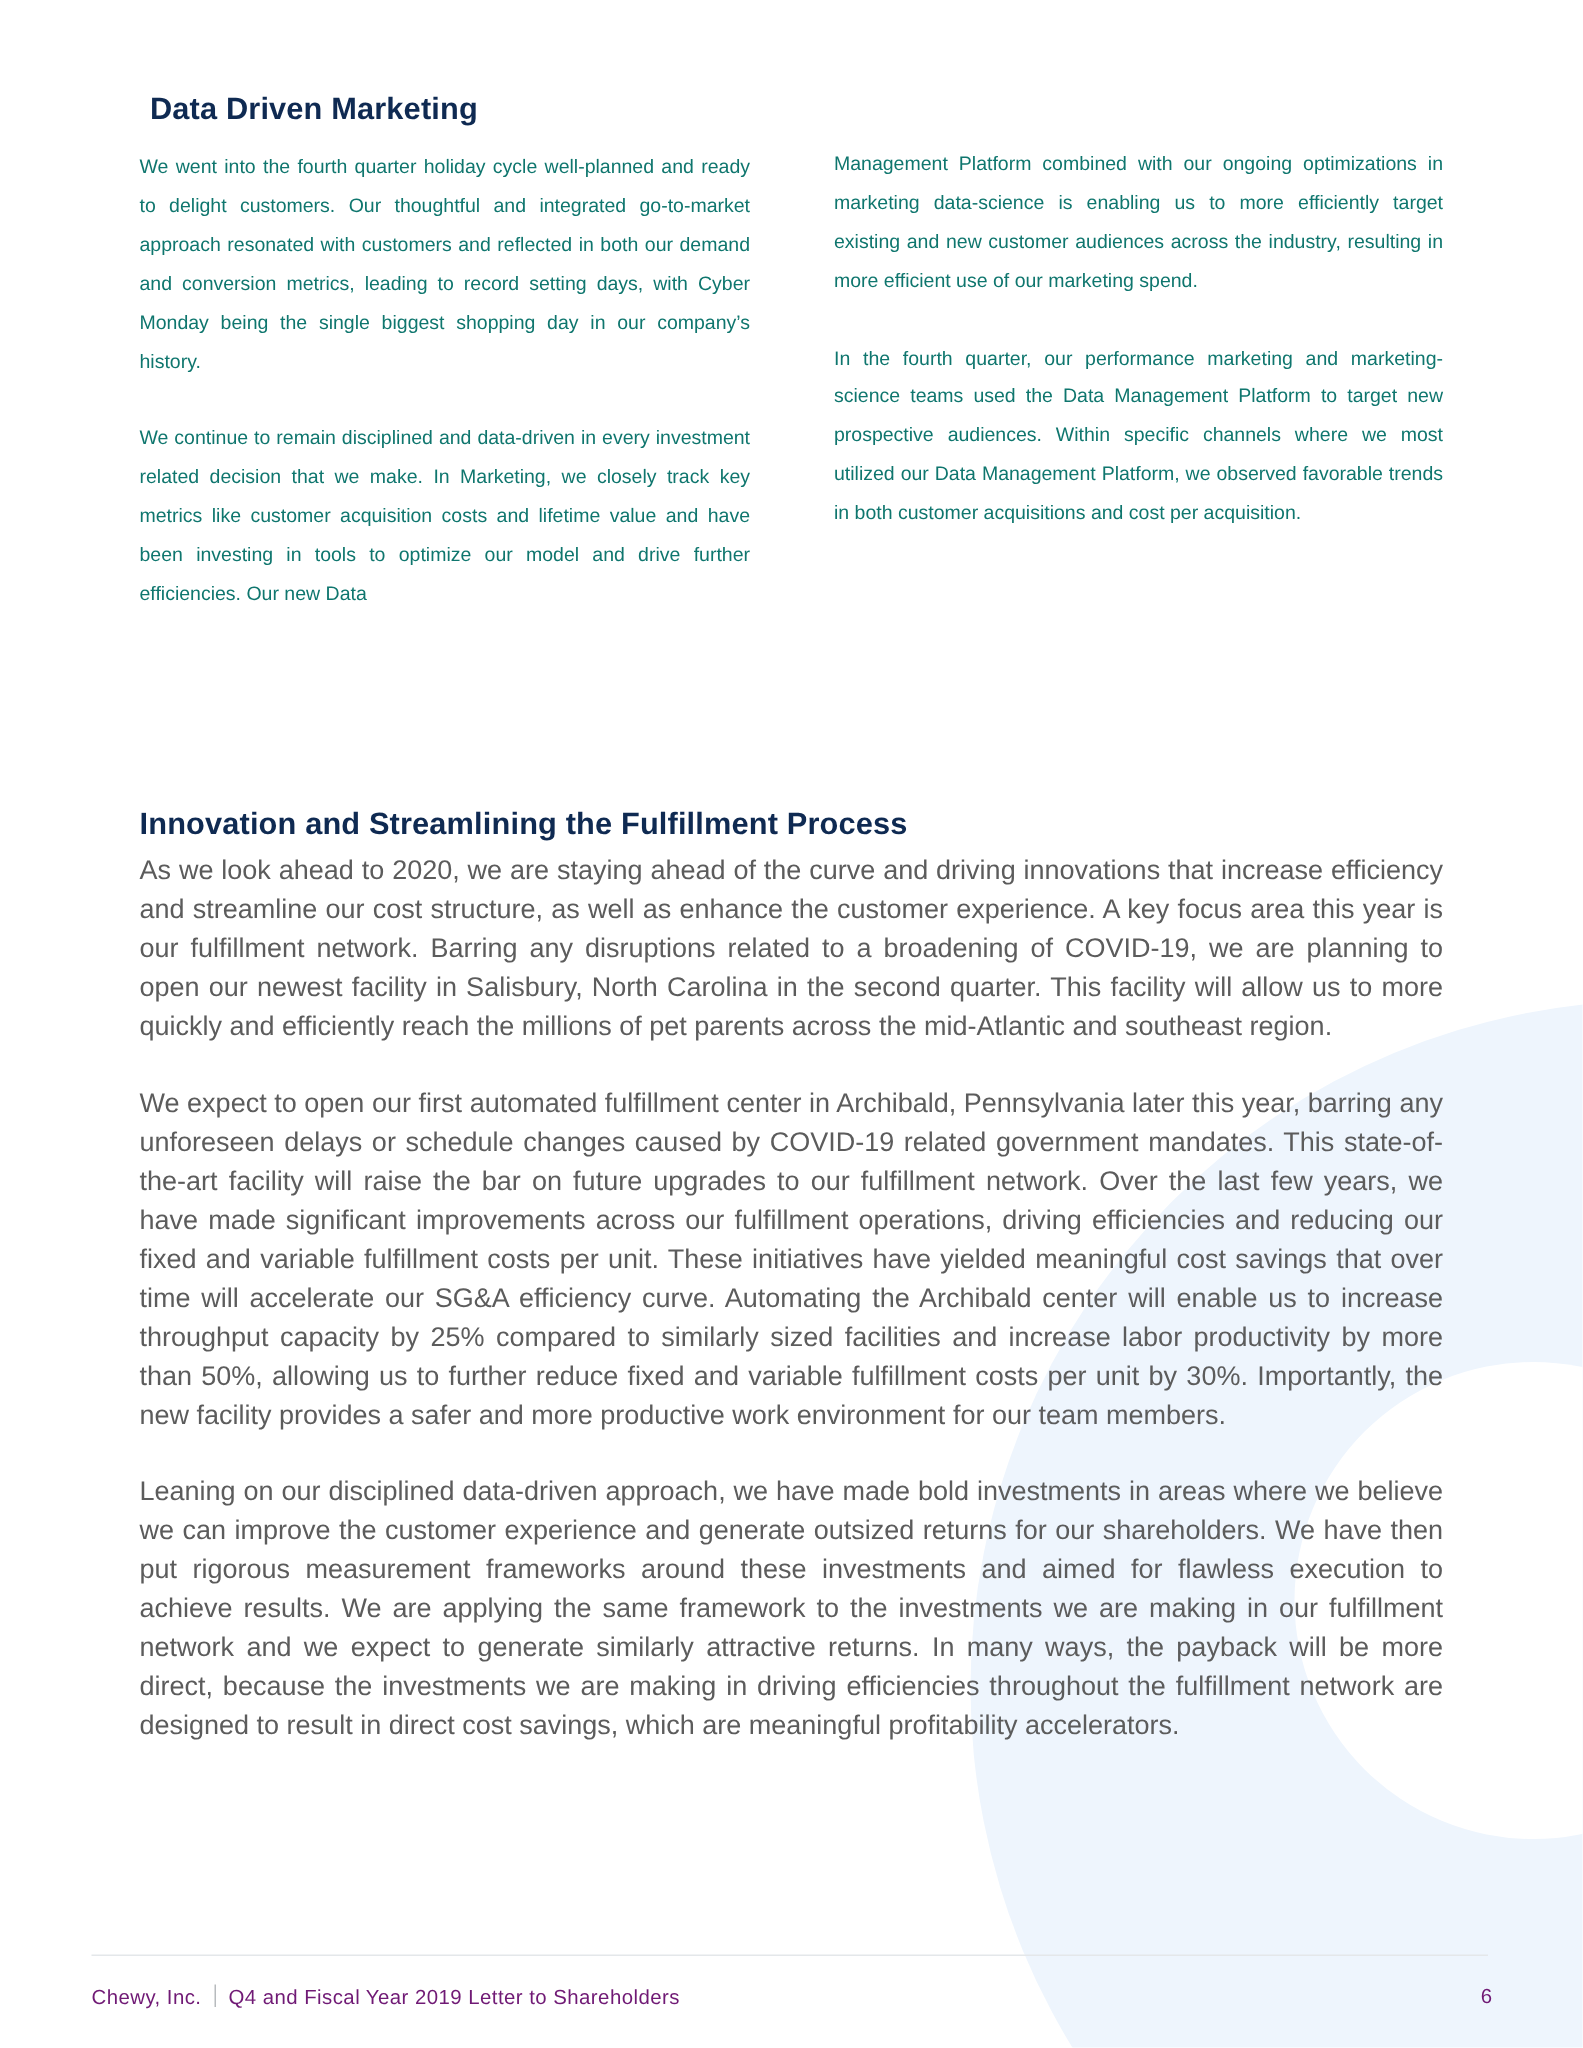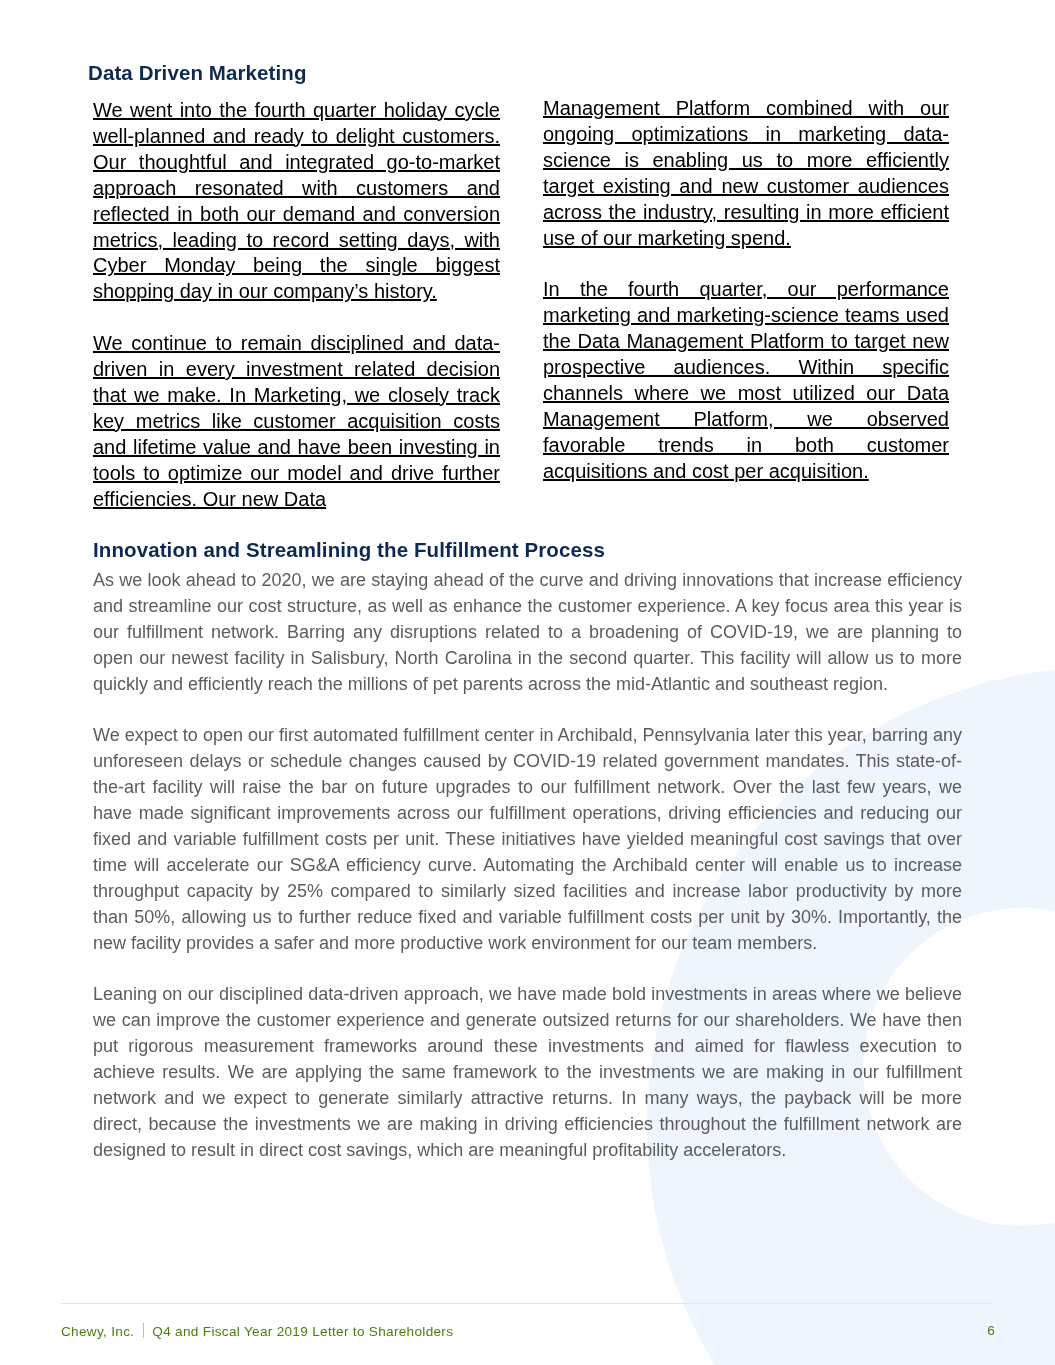--- a/index.html
+++ b/index.html
@@ -32,25 +32,24 @@
       font-family: "Liberation Sans", "DejaVu Sans", sans-serif;
       font-weight: bold;
       font-size: 20.5px;
       color: #0f2a52;
       letter-spacing: 0.1px;
       white-space: nowrap;
     }
     .col-text {
       position: absolute;
       margin: 0;
-      font-size: 20px;
+      font-size: 13px;
       line-height: 25.9px;
-      color: #000000;
+      color: #0f766e;
       text-align: justify;
-      text-decoration: underline;
     }
     .col-text p {
       margin: 0 0 25.9px 0;
     }
     .full-text {
       position: absolute;
       margin: 0;
       font-size: 18px;
       line-height: 25.9px;
       color: #5c5c5c;
@@ -66,21 +65,21 @@
       width: 931px;
       height: 1px;
       background: #e4e7ea;
     }
     .footer {
       position: absolute;
       left: 61px;
       top: 1323px;
       width: 934px;
       font-size: 13.6px;
-      color: #4d7c0f;
+      color: #701a75;
       letter-spacing: 0.3px;
     }
     .footer .sep {
       display: inline-block;
       width: 1px;
       height: 15px;
       background: #b8bbbe;
       vertical-align: -2px;
       margin: 0 8px 0 9px;
     }
@@ -93,28 +92,28 @@
 </head>
 <body>
 
 <svg class="bg-shape" viewBox="0 0 1055 1365" xmlns="http://www.w3.org/2000/svg">
   <circle cx="1105" cy="1125" r="458" fill="#eef5fd"></circle>
   <circle cx="1022" cy="1067" r="159" fill="#ffffff"></circle>
 </svg>
 
 <div class="content">
 
-  <h2 class="section-heading" style="left:88px; top:61px;">Data Driven Marketing</h2>
+  <h2 class="section-heading" style="left:100px; top:61px;">Data Driven Marketing</h2>
 
   <div class="col-text" style="left:93px; top:98px; width:407px;">
     <p>We went into the fourth quarter holiday cycle well-planned and ready to delight customers. Our thoughtful and integrated go-to-market approach resonated with customers and reflected in both our demand and conversion metrics, leading to record setting days, with Cyber Monday being the single biggest shopping day in our company’s history.</p>
     <p>We continue to remain disciplined and data-driven in every investment related decision that we make. In Marketing, we closely track key metrics like customer acquisition costs and lifetime value and have been investing in tools to optimize our model and drive further efficiencies. Our new Data</p>
   </div>
 
-  <div class="col-text" style="left:543px; top:96px; width:406px;">
+  <div class="col-text" style="left:556px; top:96px; width:406px;">
     <p>Management Platform combined with our ongoing optimizations in marketing data-science is enabling us to more efficiently target existing and new customer audiences across the industry, resulting in more efficient use of our marketing spend.</p>
     <p>In the fourth quarter, our performance marketing and marketing-science teams used the Data Management Platform to target new prospective audiences. Within specific channels where we most utilized our Data Management Platform, we observed favorable trends in both customer acquisitions and cost per acquisition.</p>
   </div>
 
   <h2 class="section-heading" style="left:93px; top:538px;">Innovation and Streamlining the Fulfillment Process</h2>
 
   <div class="full-text" style="left:93px; top:568px; width:869px;">
     <p>As we look ahead to 2020, we are staying ahead of the curve and driving innovations that increase efficiency and streamline our cost structure, as well as enhance the customer experience. A key focus area this year is our fulfillment network. Barring any disruptions related to a broadening of COVID-19, we are planning to open our newest facility in Salisbury, North Carolina in the second quarter. This facility will allow us to more quickly and efficiently reach the millions of pet parents across the mid-Atlantic and southeast region.</p>
     <p>We expect to open our first automated fulfillment center in Archibald, Pennsylvania later this year, barring any unforeseen delays or schedule changes caused by COVID-19 related government mandates. This state-of-the-art facility will raise the bar on future upgrades to our fulfillment network. Over the last few years, we have made significant improvements across our fulfillment operations, driving efficiencies and reducing our fixed and variable fulfillment costs per unit. These initiatives have yielded meaningful cost savings that over time will accelerate our SG&amp;A efficiency curve. Automating the Archibald center will enable us to increase throughput capacity by 25% compared to similarly sized facilities and increase labor productivity by more than 50%, allowing us to further reduce fixed and variable fulfillment costs per unit by 30%. Importantly, the new facility provides a safer and more productive work environment for our team members.</p>
     <p>Leaning on our disciplined data-driven approach, we have made bold investments in areas where we believe we can improve the customer experience and generate outsized returns for our shareholders. We have then put rigorous measurement frameworks around these investments and aimed for flawless execution to achieve results. We are applying the same framework to the investments we are making in our fulfillment network and we expect to generate similarly attractive returns. In many ways, the payback will be more direct, because the investments we are making in driving efficiencies throughout the fulfillment network are designed to result in direct cost savings, which are meaningful profitability accelerators.</p>

